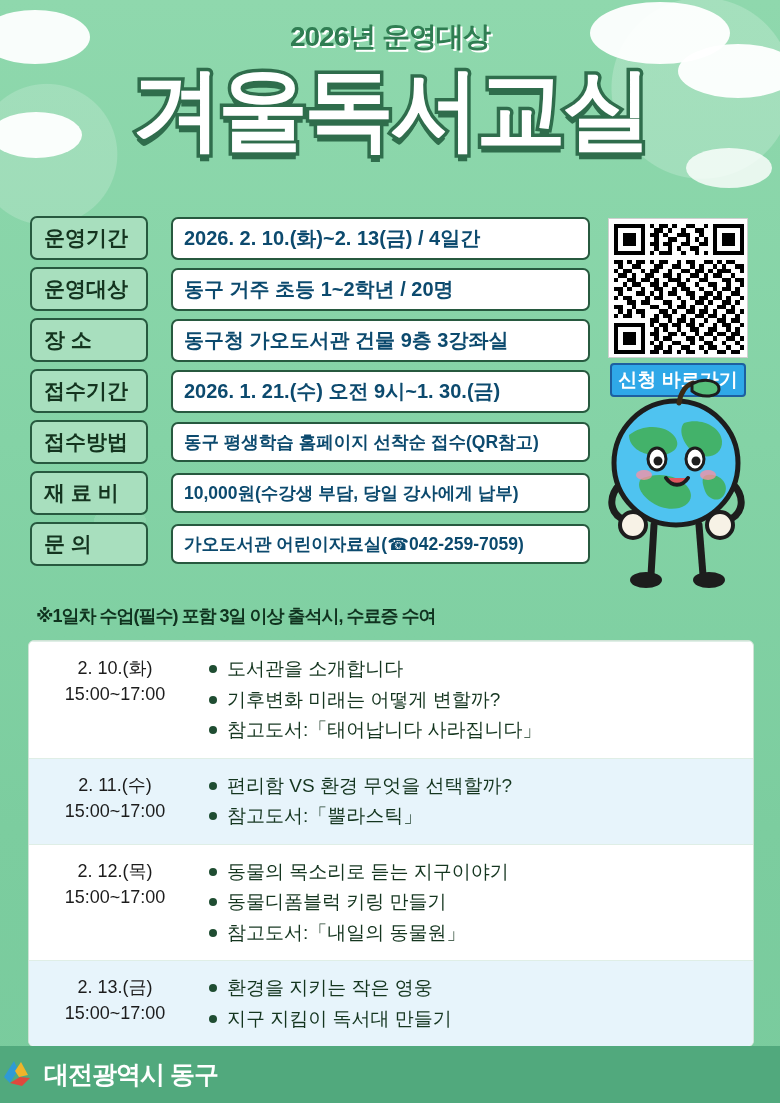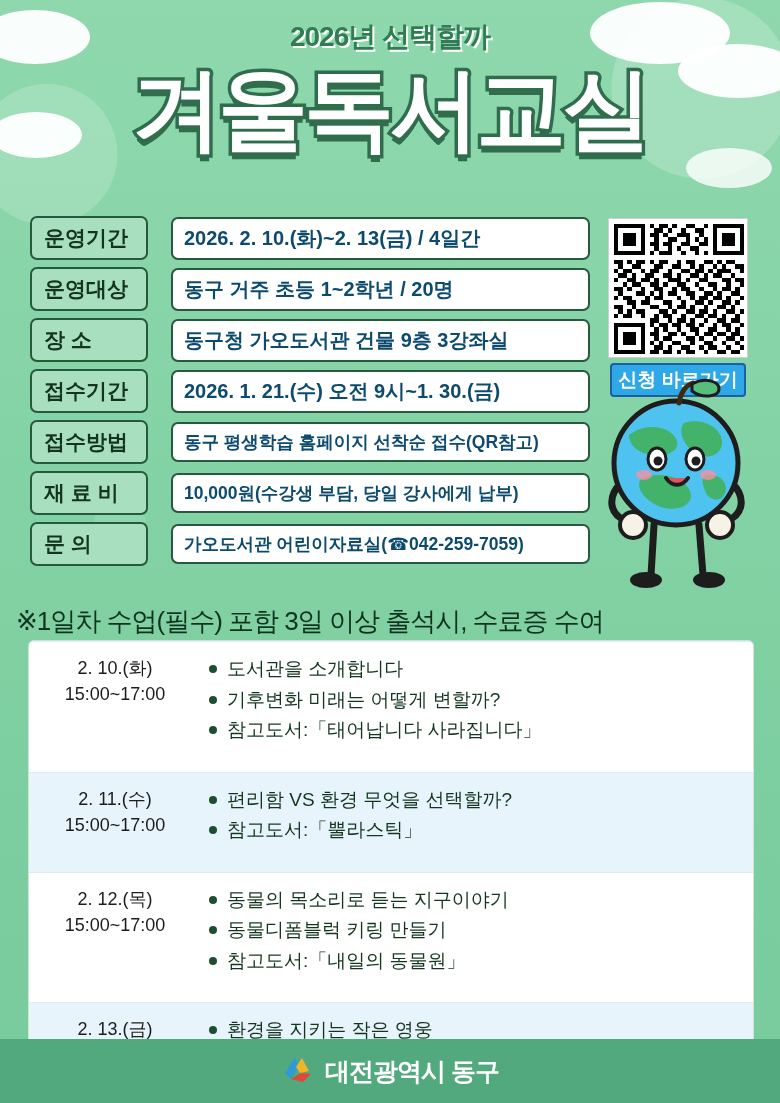--- a/index.html
+++ b/index.html
@@ -72,72 +72,72 @@
   .qrcap {
     margin-top:5px; background:#2fa8e8; color:#ffffff; font-weight:bold; font-size:19px;
     border:2px solid #1d5fa0; border-radius:4px; padding:2px 6px; display:inline-block;
   }
 
   
   .mascot { position:absolute; right:16px; top:375px; width:175px; height:220px; }
 
   
   .note {
-    position:absolute; top:604px; left:16px; right:20px;
-    font-size:26px; font-weight:normal; color:#10331f; letter-spacing:-1px;
+    position:absolute; top:604px; left:36px; right:20px;
+    font-size:18px; font-weight:bold; color:#10331f; letter-spacing:-1px;
   }
 
   
   .sched {
     position:absolute; top:640px; left:28px; width:726px;
     background:#ffffff; border-radius:6px; overflow:hidden;
     border:1px solid #cfe3d6;
   }
   .sched-head {
     background:#cdeadd; text-align:center; color:#133e27;
     font-size:24px; font-weight:bold; padding:9px 0 9px; letter-spacing:-1px;
   }
   .srow { display:flex; border-top:1px solid #dfeee6; }
   .srow.alt { background:#e7f4fb; }
   .sdate {
     width:172px; text-align:center; color:#1c1c1c; font-size:18px;
     padding:13px 0; line-height:1.45; flex-shrink:0;
   }
-  .sbody { flex:1; padding:11px 8px 25px 4px; }
+  .sbody { flex:1; padding:11px 8px 11px 4px; }
   .sbody li {
     list-style:none; position:relative; padding-left:22px;
     font-size:19px; color:#14351f; line-height:1.5; margin:2px 0;
     white-space:nowrap;
   }
   .sbody li::before {
     content:""; position:absolute; left:4px; top:10px;
     width:8px; height:8px; background:#1f4d32; border-radius:50%;
   }
   .sbody ul { margin:0; padding:0; }
 
   
   .footer {
-    position:absolute; left:0; right:0; bottom:0; height:64px;
-    background:#51a97d; display:flex; align-items:center; justify-content:center; gap:10px;margin-top:24px;
+    position:absolute; left:0; right:0; bottom:0; height:57px;
+    background:#51a97d; display:flex; align-items:center; gap:10px;margin-top:24px;
   }
   .footer .fname { color:#ffffff; font-size:25px; font-weight:bold; letter-spacing:-1px; }
 </style>
 </head>
 <body>
 
 <div class="poster">
   <div class="leafbg"></div>
 
   <div class="cloud" style="top:10px;left:-20px;width:110px;height:54px;"></div>
   <div class="cloud" style="top:112px;left:-10px;width:92px;height:46px;"></div>
   <div class="cloud" style="top:2px;right:50px;width:140px;height:62px;"></div>
   <div class="cloud" style="top:44px;right:-18px;width:120px;height:54px;"></div>
   <div class="cloud" style="top:148px;right:8px;width:86px;height:40px;opacity:.8"></div>
 
-  <div class="subtitle">2026년 선택할까</div>
+  <div class="subtitle">2026년 운영대상</div>
   <div class="maintitle">겨울독서교실</div>
 
   <div class="info">
 
     <div class="row">
       <div class="lab">운영기간</div>
       <div class="val">2026. 2. 10.(화)~2. 13(금) / 4일간</div>
     </div>
 
     <div class="row">

